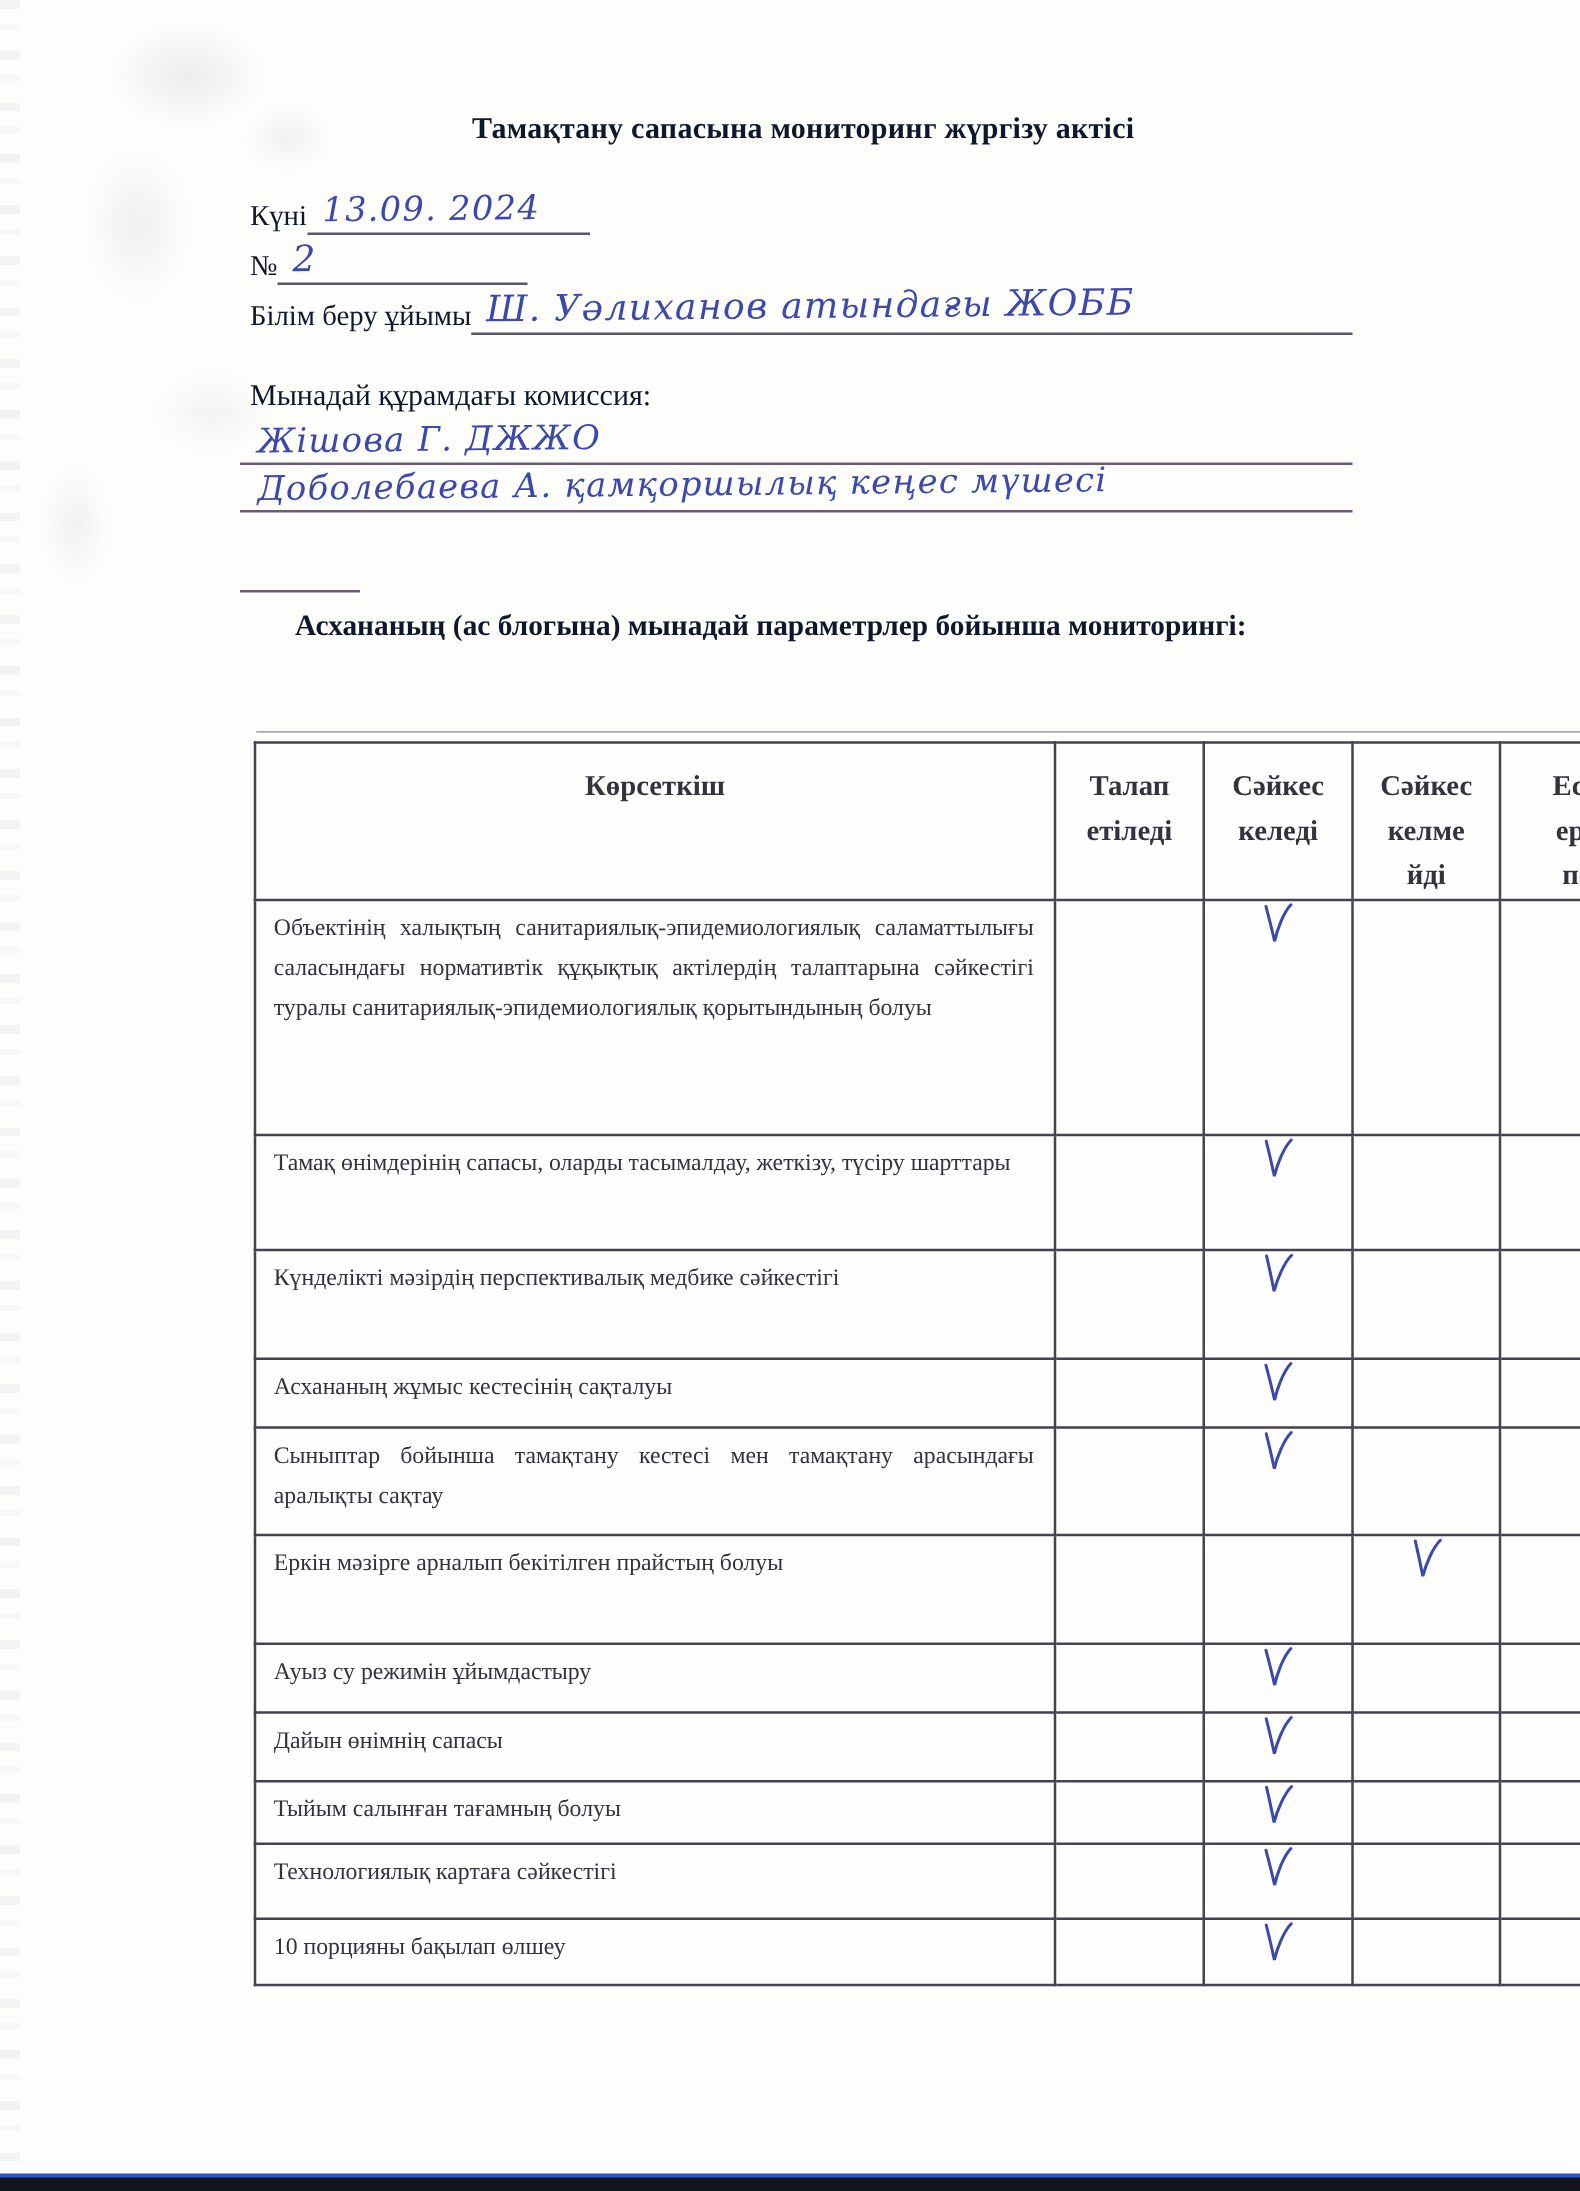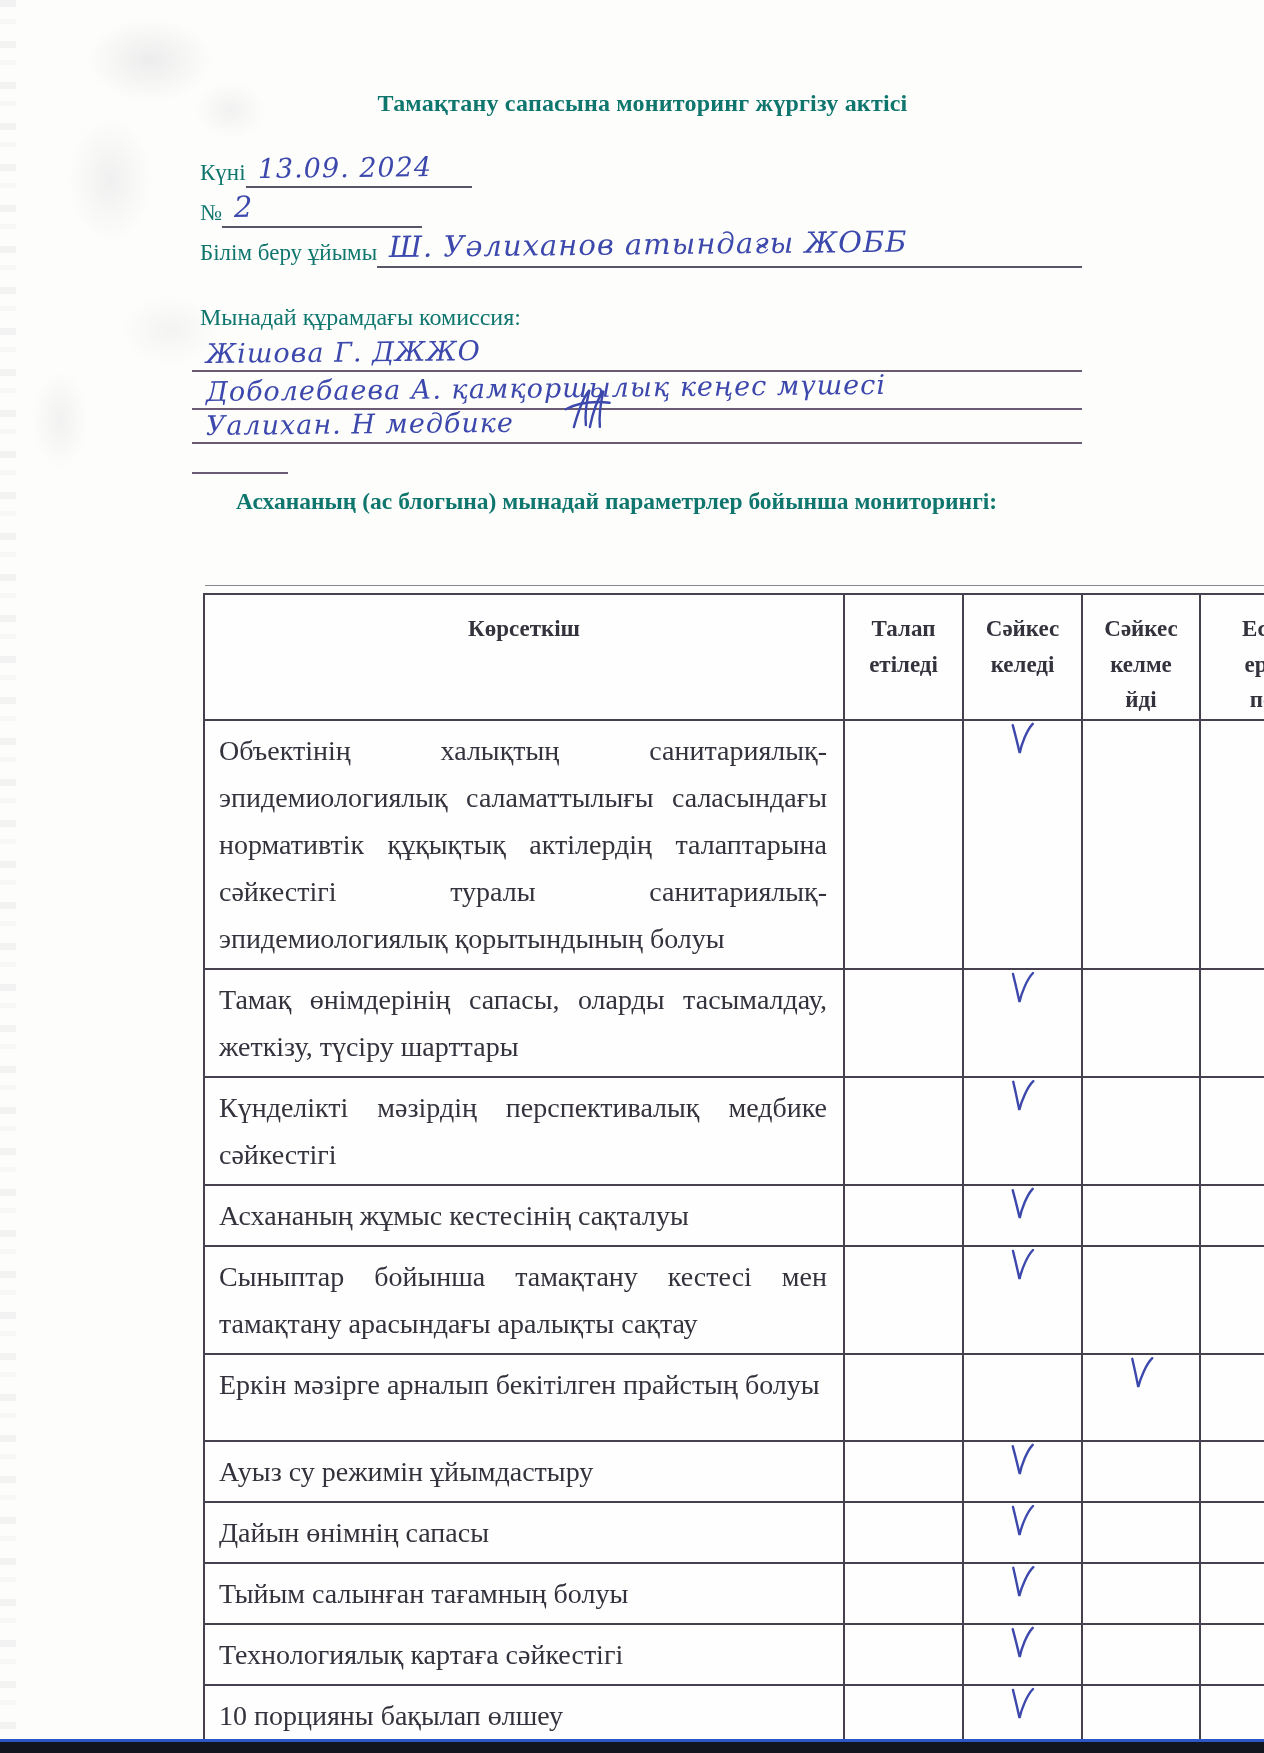--- a/index.html
+++ b/index.html
@@ -13,21 +13,21 @@
       radial-gradient(90px 60px at 150px 60px, rgba(90,90,98,.10), transparent 70%),
       radial-gradient(60px 90px at 110px 180px, rgba(90,90,98,.08), transparent 70%),
       radial-gradient(50px 40px at 230px 110px, rgba(90,90,98,.07), transparent 70%),
       radial-gradient(70px 50px at 170px 330px, rgba(90,90,98,.06), transparent 70%),
       radial-gradient(40px 70px at 60px 420px, rgba(90,90,98,.07), transparent 70%);}
   .edge-noise{position:absolute;left:0;top:0;width:16px;height:100%;opacity:.45;pointer-events:none;
     background:repeating-linear-gradient(to bottom, rgba(110,110,118,.16) 0 7px, transparent 7px 19px, rgba(110,110,118,.09) 19px 24px, transparent 24px 41px);}
   .bottom-stripe{position:absolute;left:0;bottom:0;width:100%;height:11px;background:#10151e;border-top:3px solid #2b57c9;}
 
   
-  .printed{color:#0f766e;}
+  .printed{color:#0f172a;}
   .title{position:absolute;left:200px;top:90px;width:885px;text-align:center;
          font-size:24px;font-weight:bold;letter-spacing:.2px;}
   .frow{position:absolute;display:flex;align-items:flex-end;font-size:23px;text-align:center;}
   .frow .lbl{white-space:nowrap;padding-bottom:2px;}
   .wline{flex:1;border-bottom:2px solid #5a5468;position:relative;height:34px;}
   .wline .ink{position:absolute;left:12px;bottom:2px;white-space:nowrap;}
 
   .f-kuni{left:200px;top:152px;width:272px;}
   .f-no{left:200px;top:192px;width:222px;}
   .f-bilim{left:200px;top:232px;width:882px;}
@@ -54,21 +54,21 @@
   .pre-top-line{position:absolute;left:205px;top:585px;width:1059px;border-top:1.5px solid #8a8690;}
   .table-wrap{position:absolute;left:203px;top:593px;}
   table.mon{border-collapse:collapse;table-layout:fixed;width:1119px;background:#fefefe;}
   table.mon col.c0{width:640px;} table.mon col.c1{width:119px;} table.mon col.c2{width:119px;}
   table.mon col.c3{width:118px;} table.mon col.c4{width:123px;}
   table.mon th, table.mon td{border:2px solid #46404f;vertical-align:top;}
   table.mon tr{border-color:#53405a;}
   table.mon th{font-size:23px;font-weight:bold;text-align:center;padding-top:16px;
                white-space:pre-line;line-height:1.55;}
   table.mon thead tr{height:102px;}
-  td.c-ind{font-size:28px;line-height:1.68;text-align:justify;padding:6px 16px 6px 14px;}
+  td.c-ind{font-size:19px;line-height:1.68;text-align:justify;padding:6px 16px 6px 14px;}
   td.c-mark{text-align:center;vertical-align:middle;}
   tbody tr:nth-child(1){height:188px;}
   tbody tr:nth-child(2){height:92px;}
   tbody tr:nth-child(3){height:87px;}
   tbody tr:nth-child(4){height:55px;}
   tbody tr:nth-child(5){height:86px;}
   tbody tr:nth-child(6){height:87px;}
   tbody tr:nth-child(7){height:55px;}
   tbody tr:nth-child(8){height:55px;}
   tbody tr:nth-child(9){height:50px;}
@@ -109,31 +109,20 @@
 
   <div class="frow f-mynadai">
     <span class="lbl printed">Мынадай құрамдағы комиссия:</span>
   </div>
 
   <div class="commline comm1">
     <span class="ink">Жішова Г. ДЖЖО</span>
   </div>
   <div class="commline comm2">
     <span class="ink">Доболебаева А. қамқоршылық кеңес мүшесі</span>
-  </div>
-  <div class="commline comm3">
-    <span class="ink">
-      <span>Уалихан. Н медбике</span><span class="sig"><svg width="52" height="44" viewBox="0 0 52 44">
-            <g fill="none" stroke="#3c48ac" stroke-width="2.4" stroke-linecap="round">
-              <path d="M14 40 C18 26 24 10 30 3 C27 14 25 26 26 38"></path>
-              <path d="M30 40 C33 26 38 12 44 4 C41 16 39 28 40 40"></path>
-              <path d="M6 22 C18 16 34 14 50 16"></path>
-            </g>
-          </svg></span>
-    </span>
   </div>
   <div class="shortline"></div>
 
   <div class="sect-heading printed">Асхананың  (ас блогына) мынадай параметрлер бойынша мониторингі:</div>
 
   <div class="pre-top-line"></div>
 
   <div class="table-wrap">
     <table class="mon">
       <colgroup>

